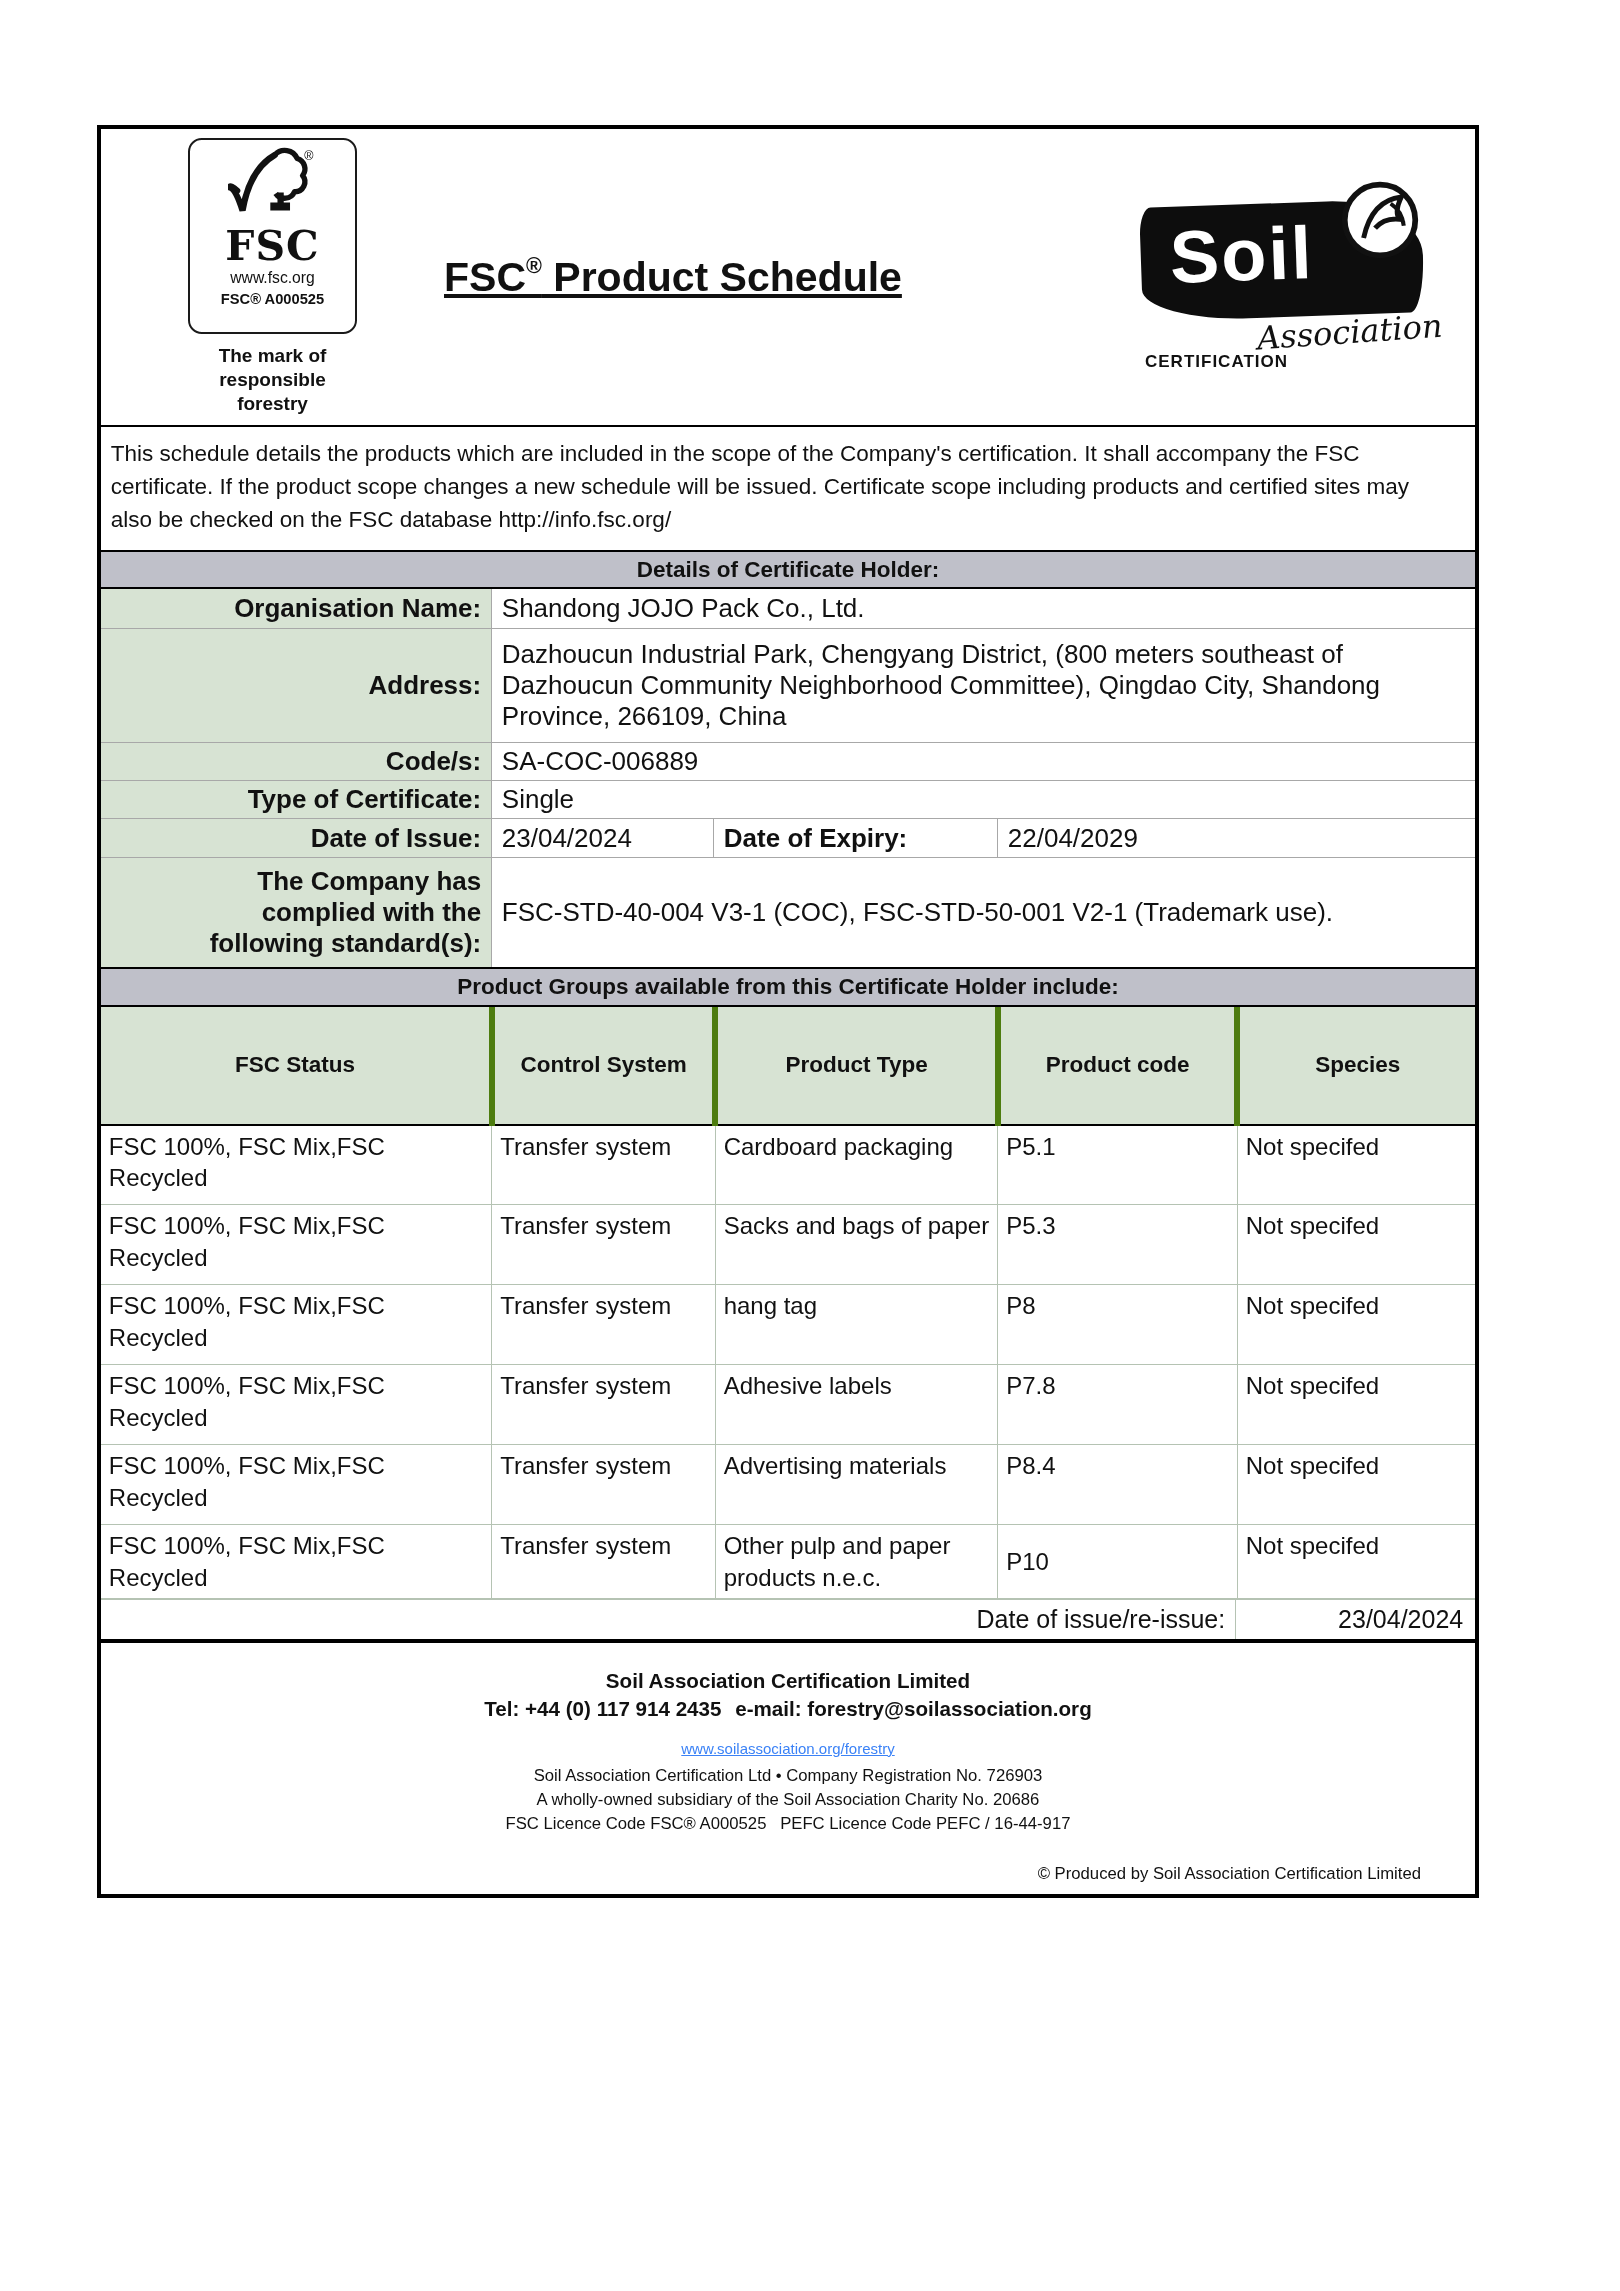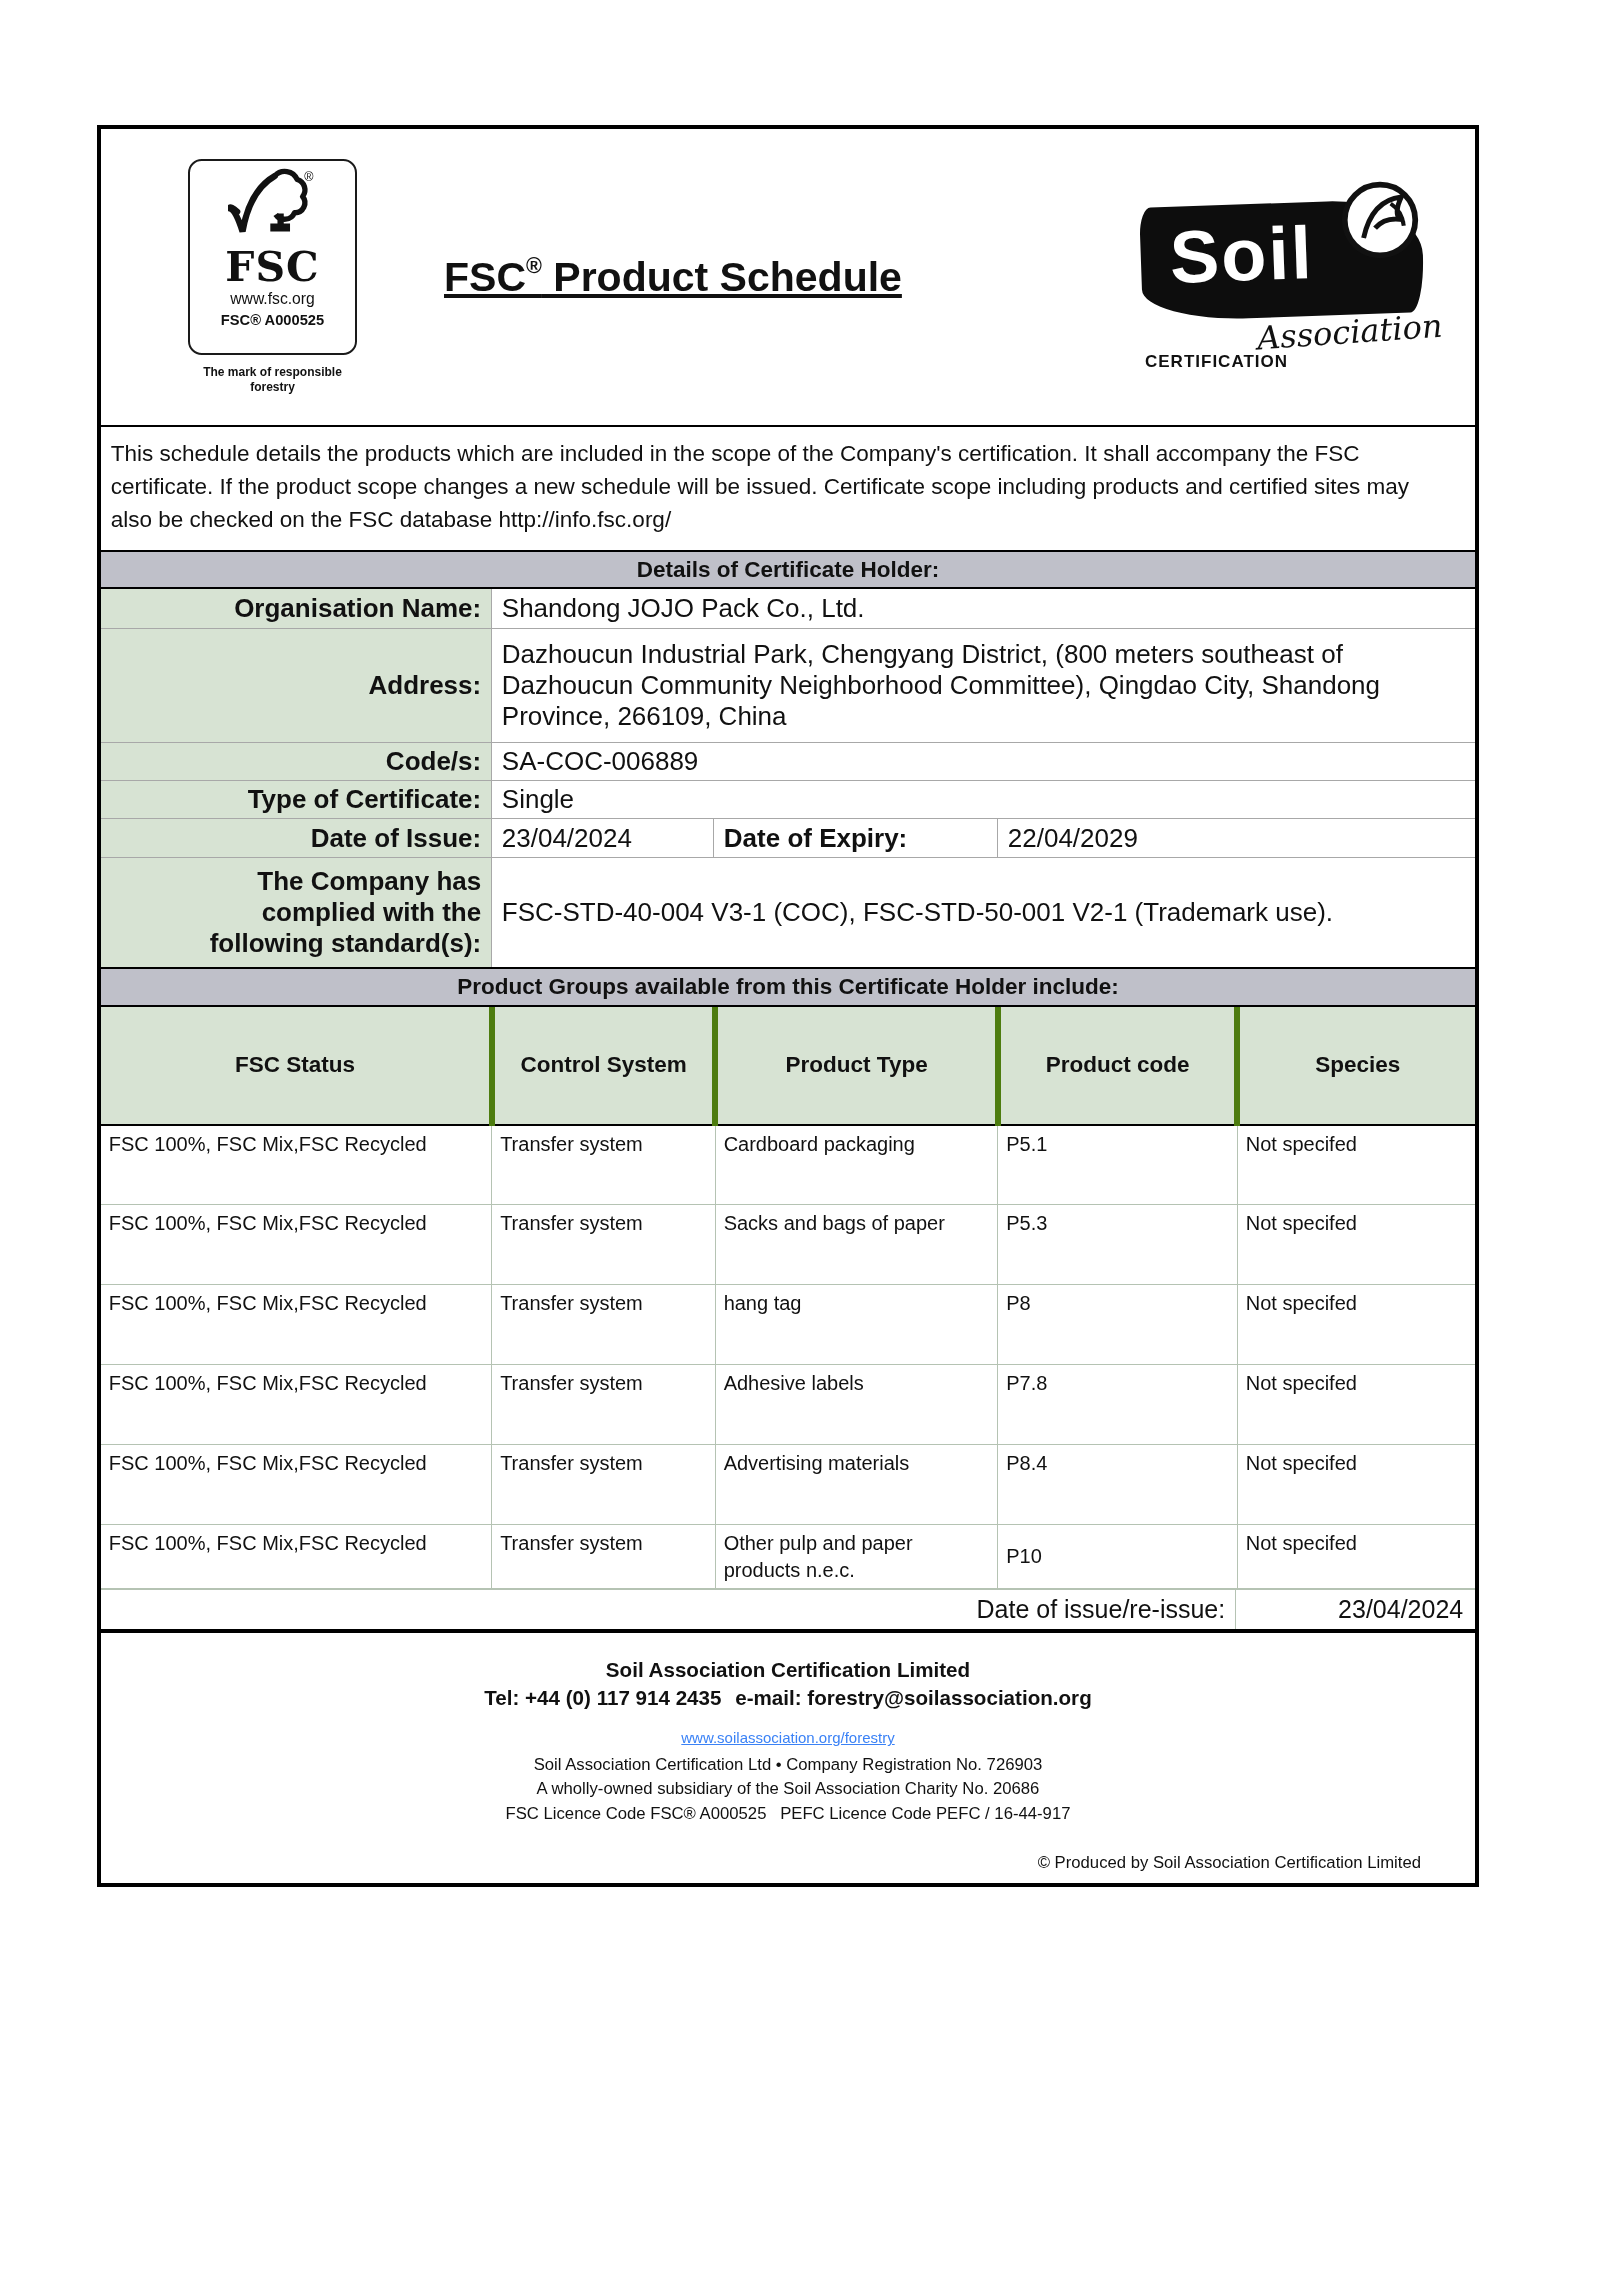--- a/index.html
+++ b/index.html
@@ -16,21 +16,21 @@
   
   .hdr { display:flex; height:296px; align-items:center; }
   .fsc-wrap { width:343px; display:flex; flex-direction:column; align-items:center; justify-content:center; }
   .fsc-box {
     width:169px; height:196px; border:2px solid #1a1a1a; border-radius:13.7px;
     display:flex; flex-direction:column; align-items:center; padding-top:5.9px;
   }
   .fsc-word { font-family:"DejaVu Serif", serif; font-weight:bold; font-size:41px; line-height:1; letter-spacing:1px; margin-top:-5.9px; }
   .fsc-url { font-size:15.7px; margin-top:2px; }
   .fsc-lic { font-size:14.7px; font-weight:bold; margin-top:3.9px; }
-  .fsc-tag { margin-top:9.8px; font-size:12px; font-weight:bold; text-align:center; line-height:1.25; width:167px; }
+  .fsc-tag { margin-top:9.8px; font-size:19px; font-weight:bold; text-align:center; line-height:1.25; width:167px; }
 
   .title-wrap { flex:1; text-align:left;text-decoration:underline; }
   .doc-title { font-size:41px; font-weight:bold; white-space:nowrap; }
   .doc-title sup { font-size:21.6px; vertical-align:17.6px; }
 
   .soil-wrap { width:363px; height:274px; position:relative; }
   .soil-banner {
     position:absolute; left:29px; top:63px; width:282px; height:114px; background:#0d0d0d;
     border-radius:13.7px 40% 17.6px 45% / 33px 60% 60% 39px; transform:rotate(-2deg);
   }
@@ -68,21 +68,21 @@
   .std-lab span { max-width:299px; display:inline-block; }
 
   
   .ptable { width:100%; border-collapse:collapse; table-layout:fixed;padding-left:8px; }
   .ptable th {
     background:#d7e3d3; font-weight:bold; font-size:22.5px; height:118px;
     vertical-align:middle; text-align:center; border-bottom:2.9px solid #000; border-left:6px solid #4d7c0f;
   }
   .ptable th:first-child { border-left:none; }
   .ptable td {
-    border:1px solid #b5c3b3; vertical-align:top; padding:4.9px 7.8px; font-size:20px; line-height:1.32;
+    border:1px solid #b5c3b3; vertical-align:top; padding:4.9px 7.8px; font-size:24px; line-height:1.32;
   }
   .ptable td:first-child { border-left:none; }
   .ptable td:last-child { border-right:none; }
   .ptable tbody tr { height:80px; }
   .ptable tbody tr.short { height:63px; }
   .ptable td.vmid { vertical-align:middle; }
 
   
   .strip { display:flex; font-size:25px; border-top:1px solid #b5c3b3; border-bottom:4.9px solid #000; }
   .strip-label { width:1135px; text-align:right; padding:4.9px 9.8px; border-right:1px solid #b5c3b3; }

